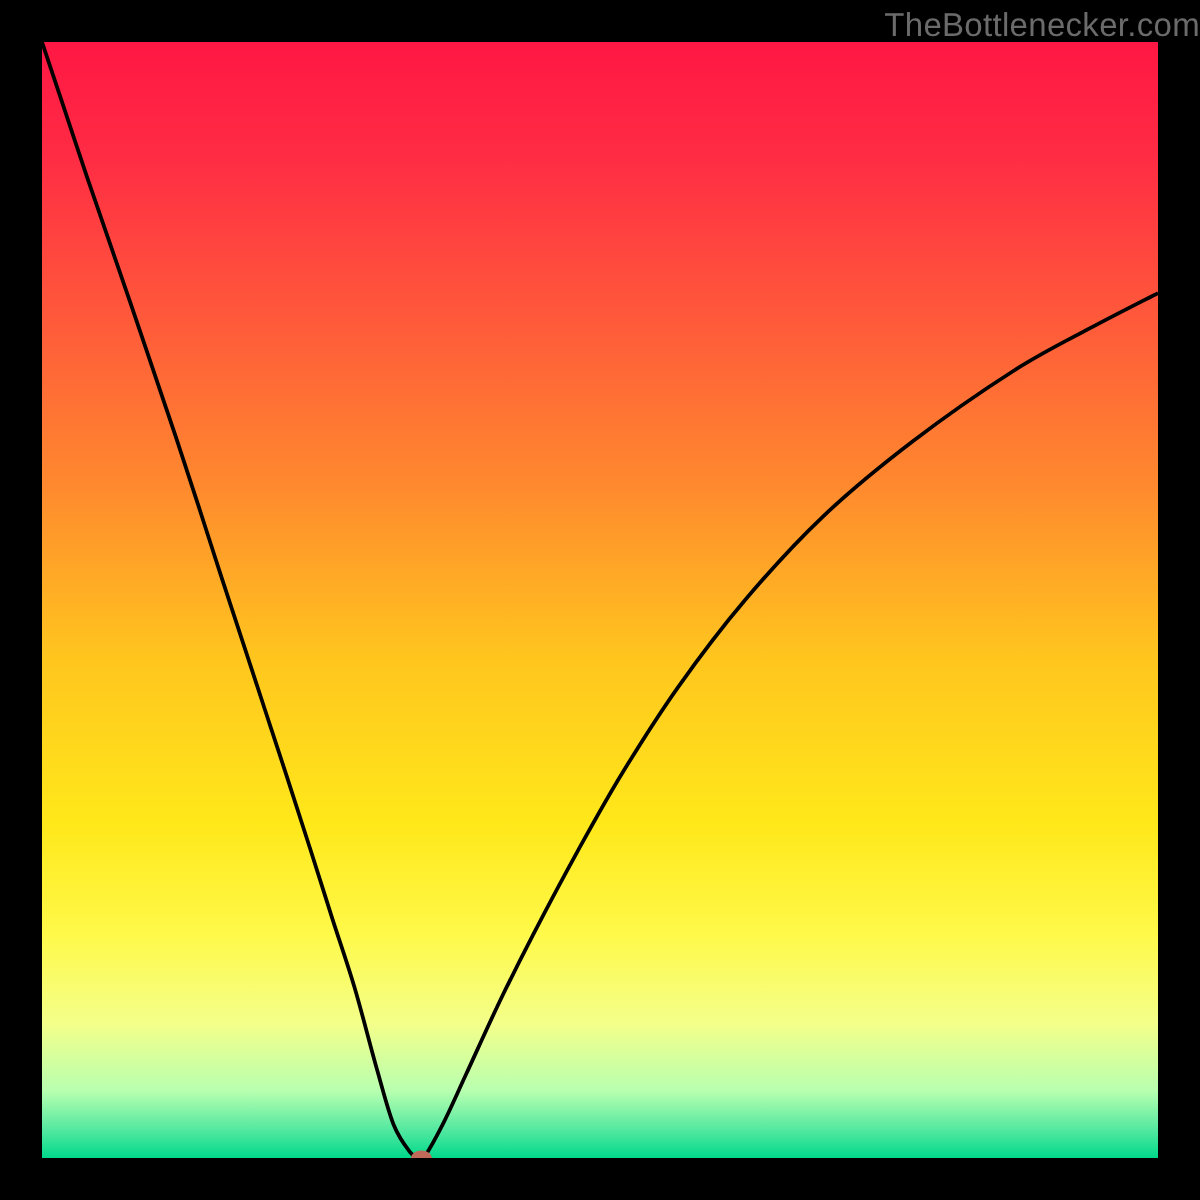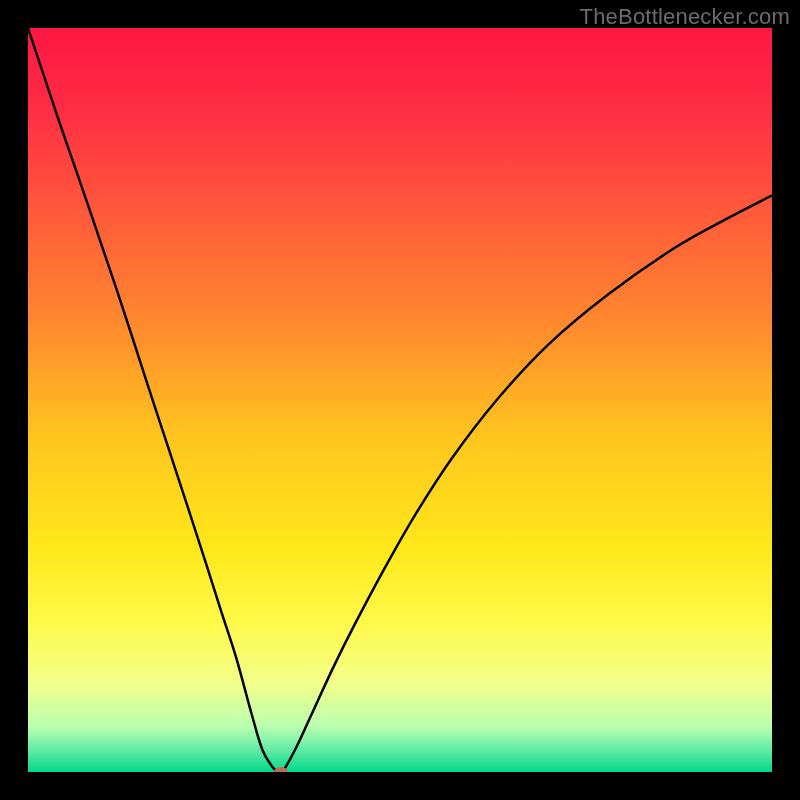--- a/index.html
+++ b/index.html
@@ -7,21 +7,21 @@
     padding: 0;
     width: 800px;
     height: 800px;
     background: #000;
     position: relative;
     font-family: Arial, Helvetica, sans-serif;
   }
   .attribution {
     position: absolute;
     top: 4px;
-    right: 10px;
+    right: 0;
     color: #6b6b6b;
     font-size: 22px;
     letter-spacing: 0.2px;
     z-index: 10;
   }
   .plot-frame {
     position: absolute;
     left: 28px;
     top: 28px;
     width: 744px;

